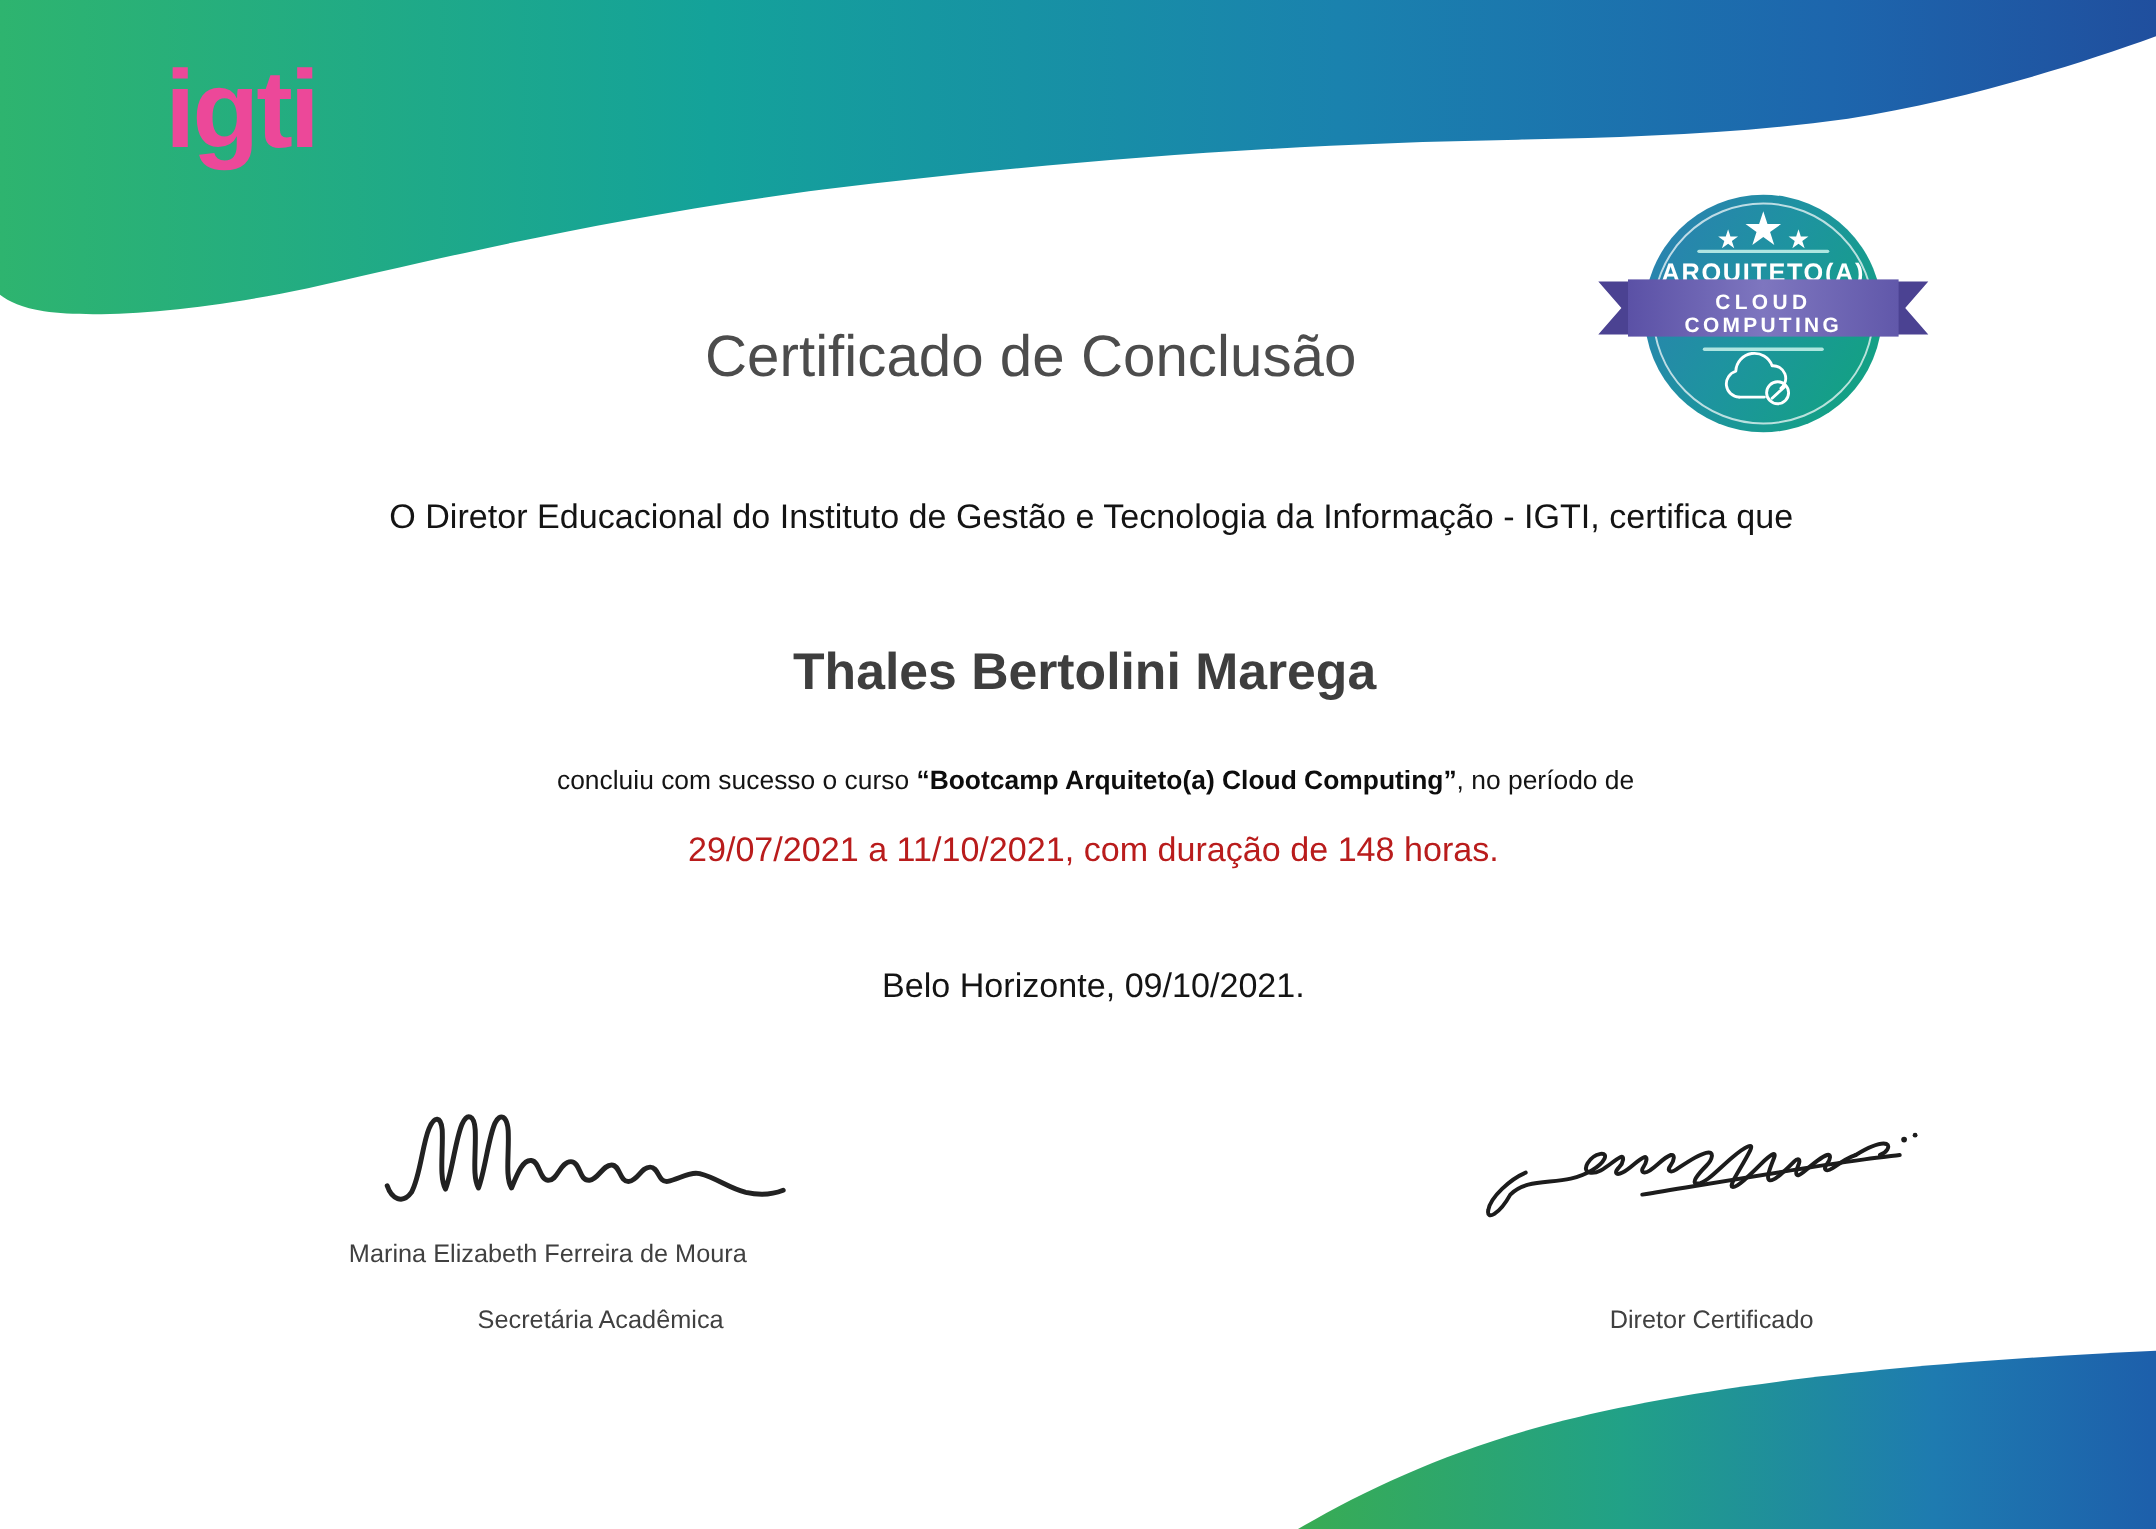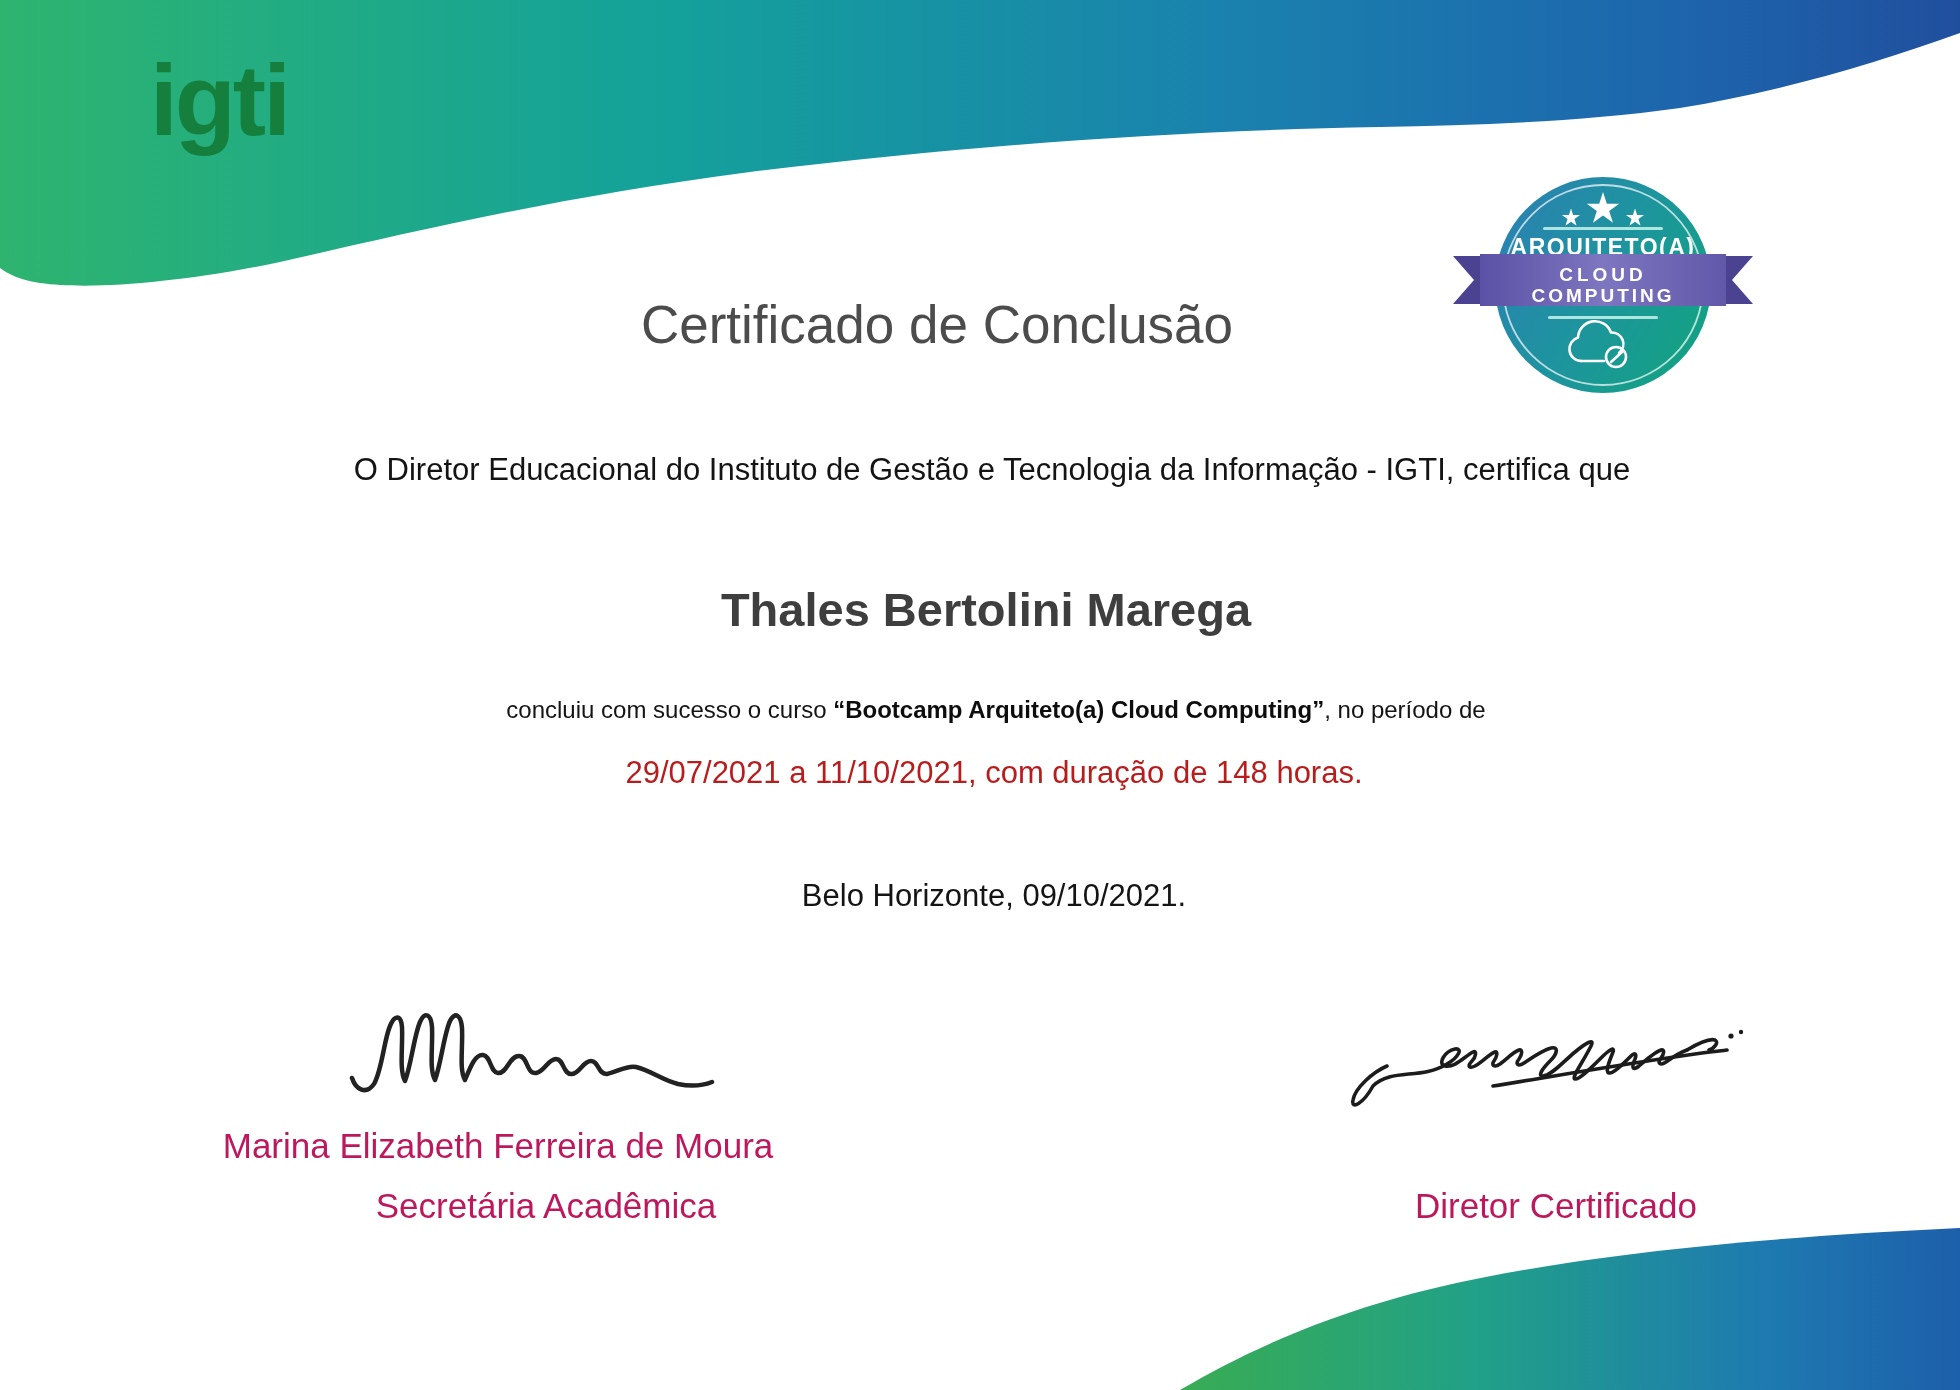--- a/index.html
+++ b/index.html
@@ -6,32 +6,32 @@
   .page{
     position:relative;
     width:1960px;height:1390px;
     overflow:hidden;
     background:#ffffff;
     font-family:"Liberation Sans","DejaVu Sans",sans-serif;
   }
   .waves{position:absolute;inset:0;width:1960px;height:1390px;pointer-events:none;}
   .logo{
     position:absolute;left:150px;top:50px;
-    font-size:100px;font-weight:bold;color:#15803d;
+    font-size:100px;font-weight:bold;color:#ec4899;
     letter-spacing:-3px;line-height:1;
   }
   .abs{position:absolute;white-space:nowrap;transform:translateX(-50%);}
   .title{top:294px;left:937px;font-size:53px;color:#4c4c4c;}
   .intro{top:452px;left:992px;font-size:31px;color:#141414;}
   .recipient{top:582px;left:986px;font-size:47px;font-weight:bold;color:#3e3e3e;}
   .course1{top:696px;left:996px;font-size:24px;color:#141414;}
   .course2{top:755px;left:994px;font-size:31px;color:#b91c1c;}
   .course1 b{color:#0d0d0d;}
   .dateline{top:878px;left:994px;font-size:31px;color:#141414;text-align:right;}
-  .sig-name{font-size:35px;color:#be185d;}
+  .sig-name{font-size:23px;color:#404040;}
   .sig-left-name{top:1126px;left:498px;}
   .sig-left-role{top:1186px;left:498px;margin-left:48px;}
   .sig-right-name{top:1126px;left:1556px;}
   .sig-right-role{top:1186px;left:1556px;}
   .sig-svg{position:absolute;}
   .badge{position:absolute;left:1440px;top:165px;width:326px;height:240px;}
 </style>
 </head>
 <body>
 

